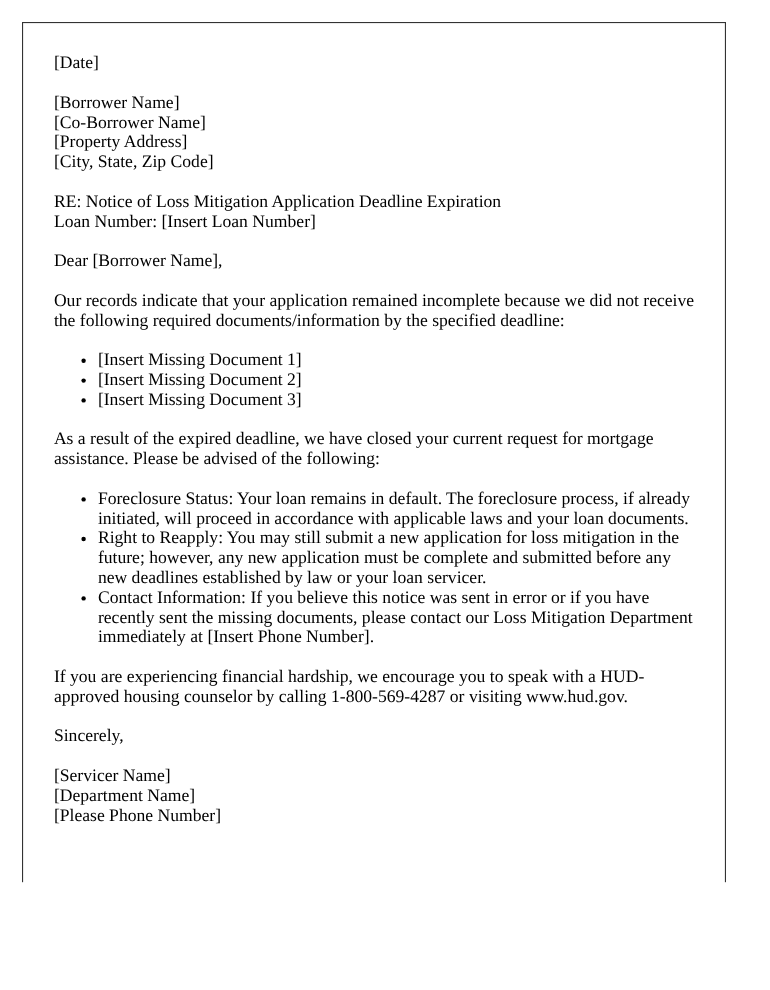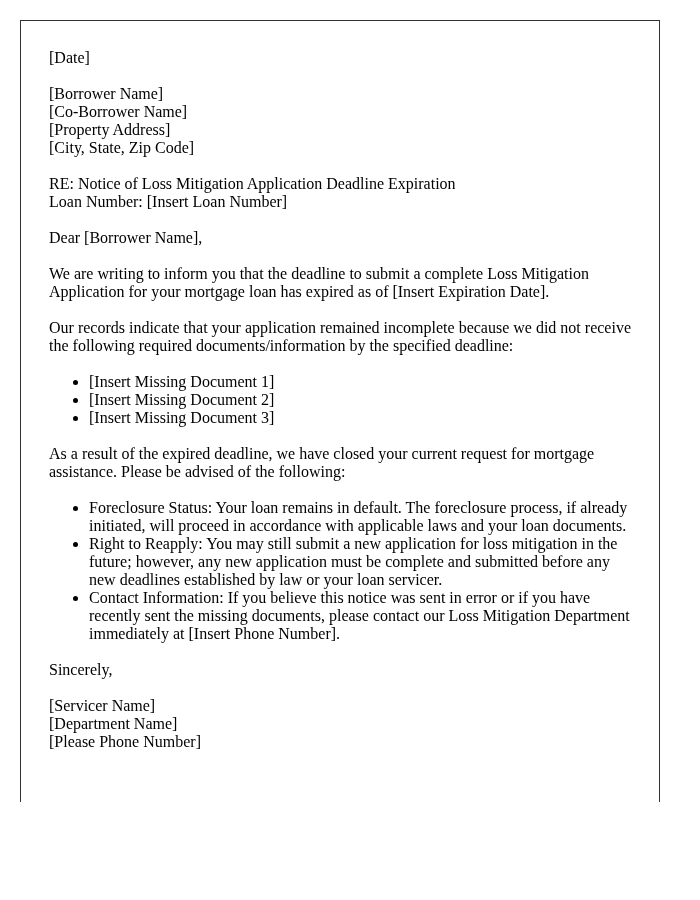--- a/index.html
+++ b/index.html
@@ -28,37 +28,37 @@
       <span class="block-line">[Property Address]</span>
       <span class="block-line">[City, State, Zip Code]</span>
     </p>
 
     <p>
       <span class="block-line bold">RE: Notice of Loss Mitigation Application Deadline Expiration</span>
       <span class="block-line">Loan Number: [Insert Loan Number]</span>
     </p>
 
     <p>Dear [Borrower Name],</p>
-    <p>We are writing to inform you that the deadline to submit a complete Loss Mitigation Application for your mortgage loan has expired as of [Insert Expiration Date].</p>
     <p>Our records indicate that your application remained incomplete because we did not receive the following required documents/information by the specified deadline:</p>
 
     <ul>
       <li>[Insert Missing Document 1]</li>
       <li>[Insert Missing Document 2]</li>
       <li>[Insert Missing Document 3]</li>
     </ul>
 
     <p>As a result of the expired deadline, we have closed your current request for mortgage assistance. Please be advised of the following:</p>
 
     <ul>
       <li><span class="bold">Foreclosure Status:</span><span> Your loan remains in default. The foreclosure process, if already initiated, will proceed in accordance with applicable laws and your loan documents.</span></li>
       <li><span class="bold">Right to Reapply:</span><span> You may still submit a new application for loss mitigation in the future; however, any new application must be complete and submitted before any new deadlines established by law or your loan servicer.</span></li>
       <li><span class="bold">Contact Information:</span><span> If you believe this notice was sent in error or if you have recently sent the missing documents, please contact our Loss Mitigation Department immediately at [Insert Phone Number].</span></li>
     </ul>
 
+    <p>If you are experiencing financial hardship, we encourage you to speak with a HUD-approved housing counselor by calling 1-800-569-4287 or visiting www.hud.gov.</p>
     <p>Sincerely,</p>
 
     <p>
       <span class="block-line">[Servicer Name]</span>
       <span class="block-line">[Department Name]</span>
       <span class="block-line">[Please Phone Number]</span>
     </p>
   </div>
 </div>
 

